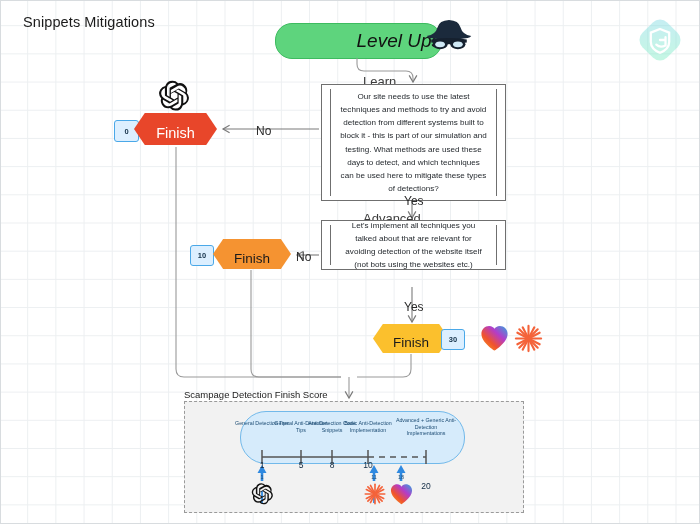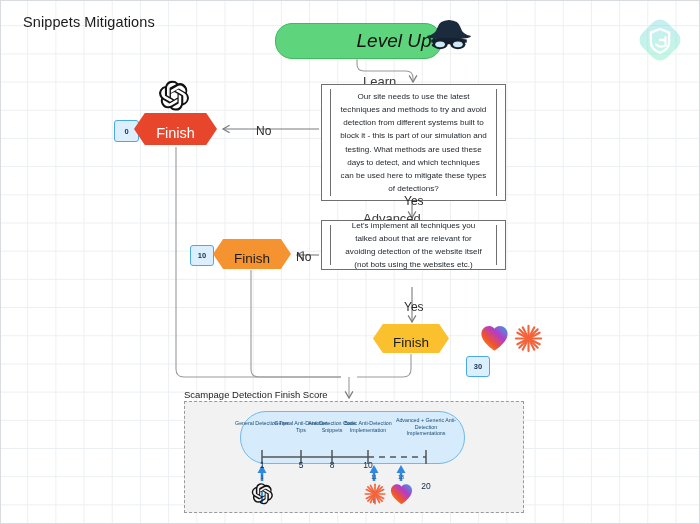--- a/index.html
+++ b/index.html
@@ -80,21 +80,21 @@
   }
 
   
   .badge{
     background:#dcefff;border:1.6px solid #4aa8e8;border-radius:3px;
     display:flex;align-items:center;justify-content:center;
     font-size:7.5px;color:#15324a;font-weight:bold;
   }
   #badge-0{left:113px;top:119px;width:23px;height:20px;}
   #badge-10{left:189px;top:244px;width:22px;height:19px;}
-  #badge-30{left:465px;top:328px;width:22px;height:19px;margin-top:27px;}
+  #badge-30{left:440px;top:328px;width:22px;height:19px;}
 
   
   .edge-lbl{font-size:12px;color:#2b2b2b;}
   #lbl-no1{left:255px;top:123px;}
   #lbl-no2{left:295px;top:249px;}
   #lbl-yes1{left:403px;top:193px;}
   #lbl-yes2{left:403px;top:299px;}
 
   
   #score-caption{left:183px;top:388px;font-size:9.5px;color:#1b1b1b;}

